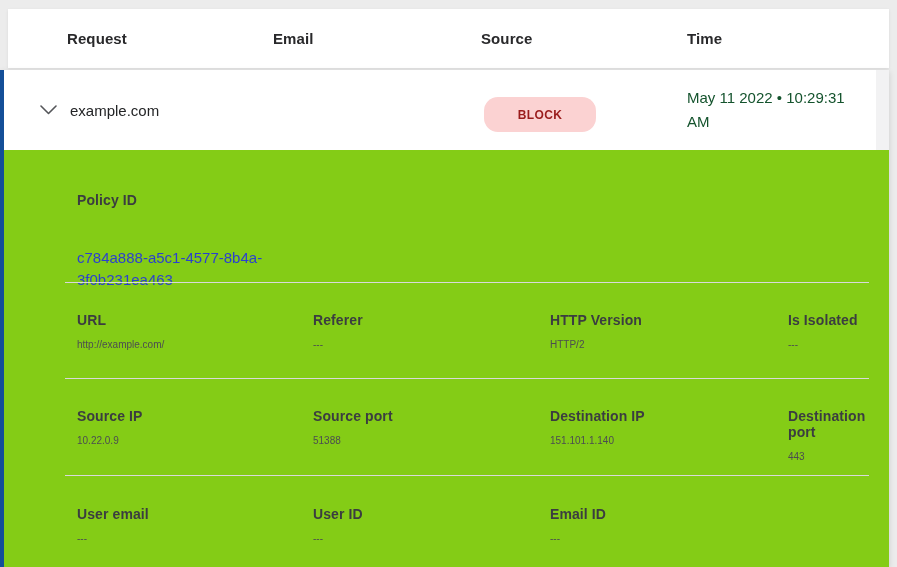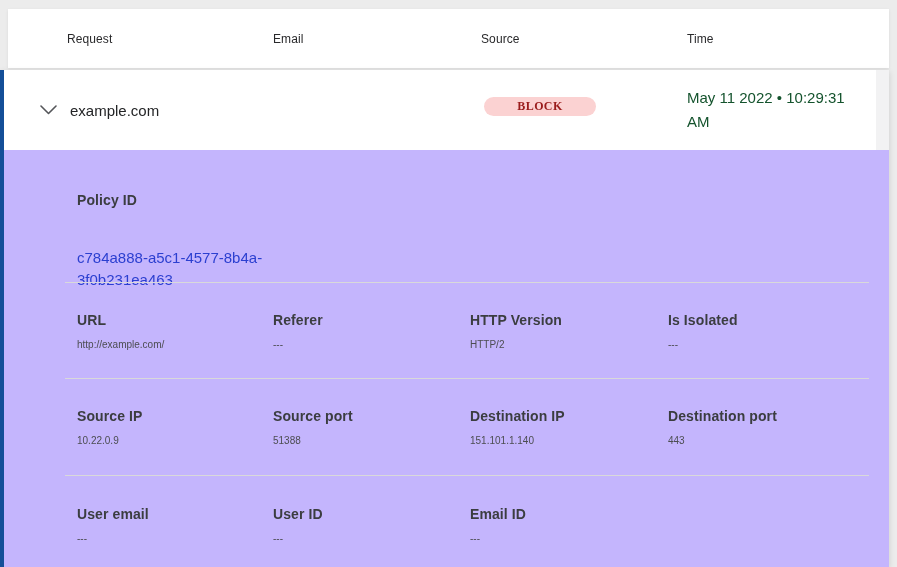--- a/index.html
+++ b/index.html
@@ -15,21 +15,21 @@
   
   .header-card {
     position: absolute;
     left: 8px; top: 9px; width: 881px; height: 59px;
     background: #ffffff;
     box-shadow: 0 1px 3px rgba(0,0,0,0.08);
   }
   .hcell {
     position: absolute; top: 0; height: 100%;
     display: flex; align-items: center;
-    font-size: 12px; font-weight: 400; color: #29292b;
+    font-size: 15px; font-weight: 700; color: #29292b;
     letter-spacing: 0.1px;
   }
 
   
   .row-group {
     position: absolute;
     left: 0; top: 70px; width: 889px; height: 497px;
     background: #f2f2f3;
     box-shadow: 0 2px 6px rgba(0,0,0,0.14);
   }
@@ -53,34 +53,34 @@
     display: flex; align-items: center;
     font-size: 15px; color: #232426;
   }
   .email-cell {
     position: absolute; left: 273px; top: 0; height: 80px;
     display: flex; align-items: center;
     font-size: 15px; color: #232426;
   }
   .badge {
     position: absolute; left: 484px; top: 27px;
-    width: 112px; height: 19px;
+    width: 112px; height: 35px;
     border-radius: 14px;
     display: flex; align-items: center; justify-content: center;
-    font-size: 12px; font-weight: 700; letter-spacing: 0.4px; font-family: Liberation Serif, serif;
+    font-size: 12px; font-weight: 700; letter-spacing: 0.4px;
   }
   .time-cell {
     position: absolute; left: 687px; top: 16px; width: 180px;
     font-size: 15px; line-height: 24px; color: #14532d;
   }
 
   
   .detail-panel {
     position: absolute; left: 0; top: 80px; right: 0; bottom: 0;
-    background: #c4b5fd;
+    background: #84cc16;
     padding-left: 27px;
   }
   .field-label {
     font-size: 14px; font-weight: 700; color: #3b3d40;
     letter-spacing: 0.1px;
   }
   .field-value {
     font-size: 10px; color: #4c4d51;
   }
   .policy-block { position: absolute; left: 77px; top: 42px; width: 210px; }
@@ -93,20 +93,21 @@
     word-break: break-word;
   }
   .divider {
     position: absolute; left: 65px; width: 804px; height: 1px;
     background: #d9d9da;
   }
   .detail-grid {
     position: absolute; left: 77px; right: 22px;
     display: grid;
     grid-template-columns: 196px 197px 198px 1fr;
+    gap: 40px;
   }
   .detail-grid .cell .field-label { margin-bottom: 11px; }
 </style>
 </head>
 <body>
 
 <div class="stage">
 
   <div class="header-card">
     <div class="hcell" style="left:59px">Request</div>

